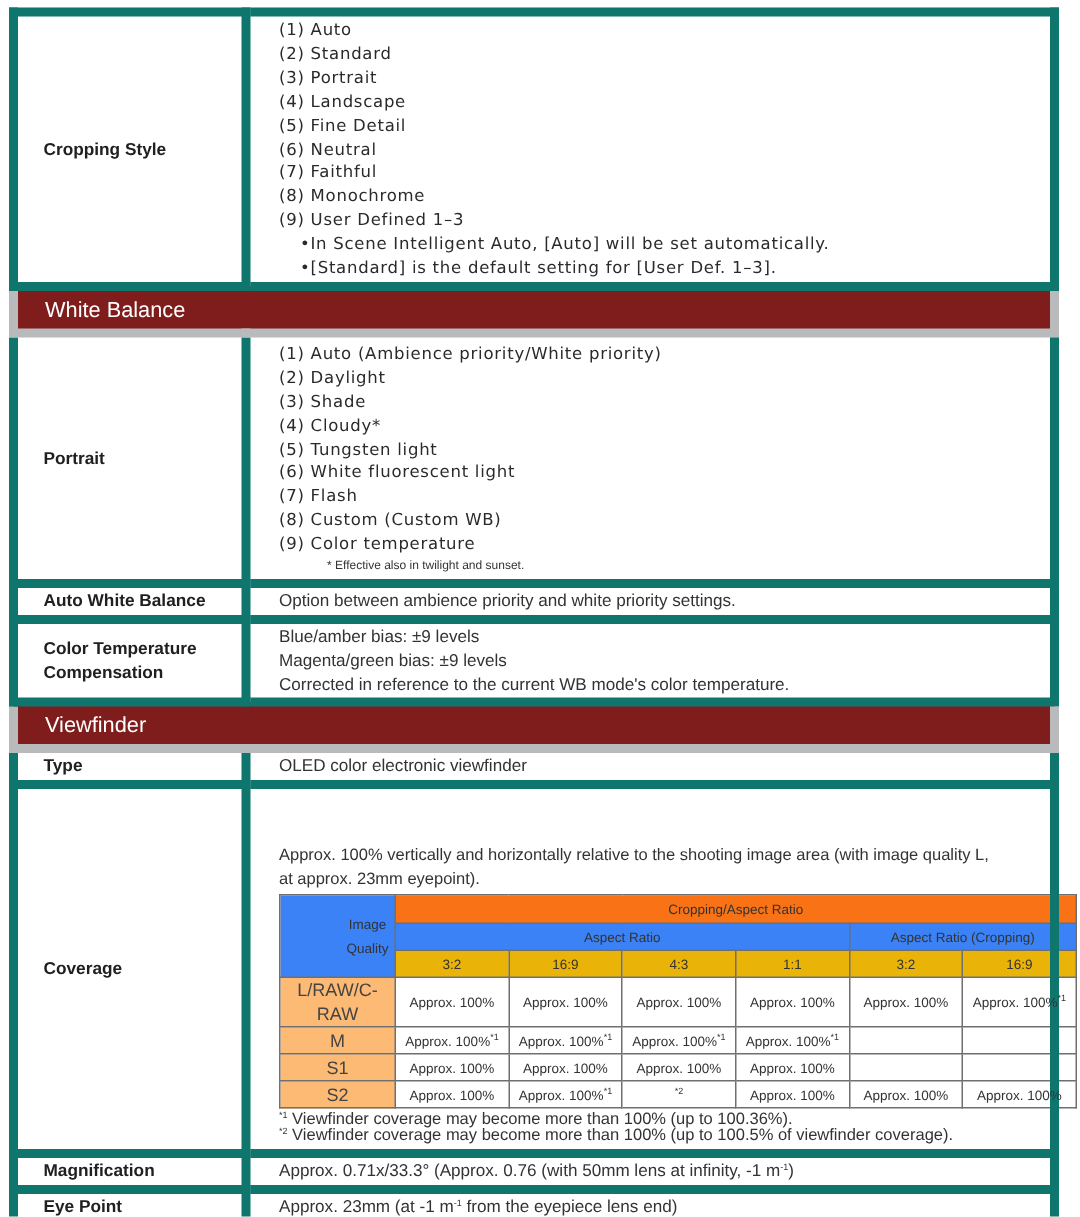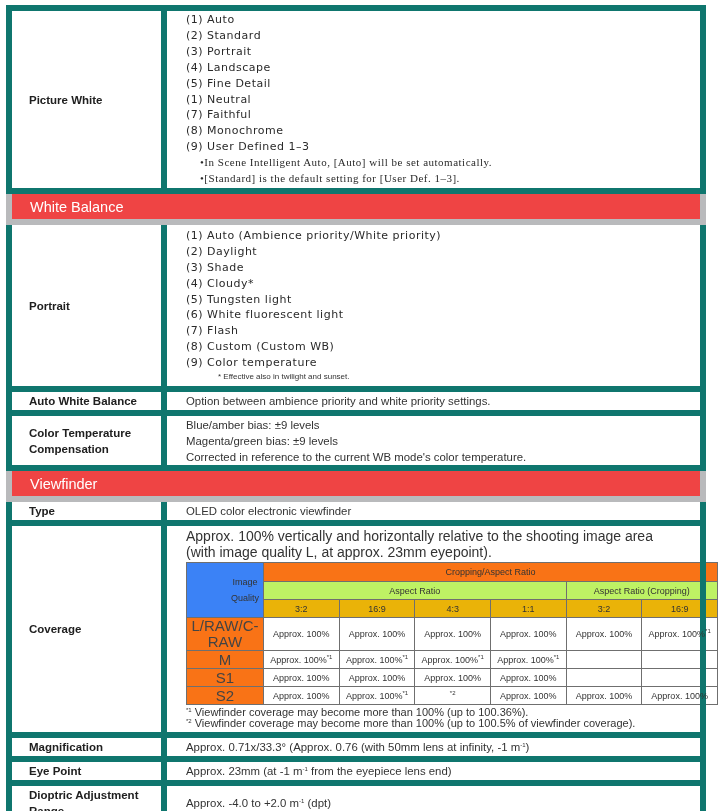--- a/index.html
+++ b/index.html
@@ -1,50 +1,50 @@
 <!DOCTYPE html>
 <html><head>
 <meta charset="utf-8">
 <style>
   html, body { margin: 0; padding: 0; background: #ffffff; }
   body { width: 720px; height: 811px; overflow: hidden; position: relative; font-family: "DejaVu Sans", "Liberation Sans", sans-serif; color: #1e1e1e; }
   .spec { position: absolute; left: 6px; top: 5px; width: 700px; border-collapse: collapse; table-layout: fixed; }
   .spec td { border: 6px solid #0f766e; vertical-align: middle; padding: 0; }
-  .spec tr.section td { background: #ef4444; color: #ffffff; font-family: "Liberation Sans", sans-serif; font-size: 14.5px; padding: 0 0 0 18px; height: 25px; border-color: #b9babc; }
+  .spec tr.section td { background: #7f1d1d; color: #ffffff; font-family: "Liberation Sans", sans-serif; font-size: 14.5px; padding: 0 0 0 18px; height: 25px; border-color: #b9babc; }
   .lab { width: 132px; padding-left: 17px !important; font-family: "Liberation Sans", sans-serif; font-weight: bold; font-size: 11.5px; color: #202020; line-height: 16px; }
   .val { padding-left: 19px !important; font-family: "Liberation Sans", sans-serif; font-size: 11.4px; color: #333; line-height: 16px; }
   .mono-list { font-family: "DejaVu Sans", sans-serif; font-size: 11px; letter-spacing: 0.5px; line-height: 15.9px; color: #2a2a2a; }
-  .mono-list .note { padding-left: 14px; font-family: Liberation Serif, serif; }
+  .mono-list .note { padding-left: 14px; }
   .small-note { font-family: "Liberation Sans", sans-serif; font-size: 8px; color: #333; letter-spacing: 0; line-height: 12px; margin-left: 32px; }
-  .cov-text { font-size: 14px; line-height: 15.5px; padding-top: 3px; }
+  .cov-text { font-size: 11px; line-height: 15.5px; padding-top: 3px; margin-top: 34px; }
   .inner { border-collapse: collapse; width: 532px; margin: 2px 0 2px 0; table-layout: fixed; font-family: "Liberation Sans", sans-serif; font-size: 9px; color: #333; }
   .inner td { border: 1px solid #6f6f6f; text-align: center; height: 17px; padding: 0; }
   .inner .h-crop { background: #f97316; height: 18px; }
-  .inner .h-ar { background: #bef264; color: #333; height: 17px; }
+  .inner .h-ar { background: #3b82f6; color: #333; height: 17px; }
   .inner .h-sub { background: #eab308; }
-  .inner .rowhead { background: #f97316; font-size: 15px; color: #444; }
+  .inner .rowhead { background: #fdba74; font-size: 12px; color: #444; }
   .inner .iq { background: #3b82f6; padding-left: 40px; }
   sup { font-size: 6px; vertical-align: 4px; line-height: 0; }
   .footnotes { font-family: "Liberation Sans", sans-serif; font-size: 11px; line-height: 11px; color: #333; padding-bottom: 3px; }
 </style>
 </head>
 <body>
 
 <table class="spec">
 
   <tbody>
       <tr style="height:183px;">
-    <td class="lab">Picture White</td>
+    <td class="lab">Cropping Style</td>
     <td class="val mono-list">
       <div>(1) Auto</div>
       <div>(2) Standard</div>
       <div>(3) Portrait</div>
       <div>(4) Landscape</div>
       <div>(5) Fine Detail</div>
-      <div>(1) Neutral</div>
+      <div>(6) Neutral</div>
       <div>(7) Faithful</div>
       <div>(8) Monochrome</div>
       <div>(9) User Defined 1–3</div>
       <div class="note">•In Scene Intelligent Auto, [Auto] will be set automatically.</div>
       <div class="note">•[Standard] is the default setting for [User Def. 1–3].</div>
     </td>
   </tr>
 
   <tr class="section">
     <td colspan="2">White Balance</td>

